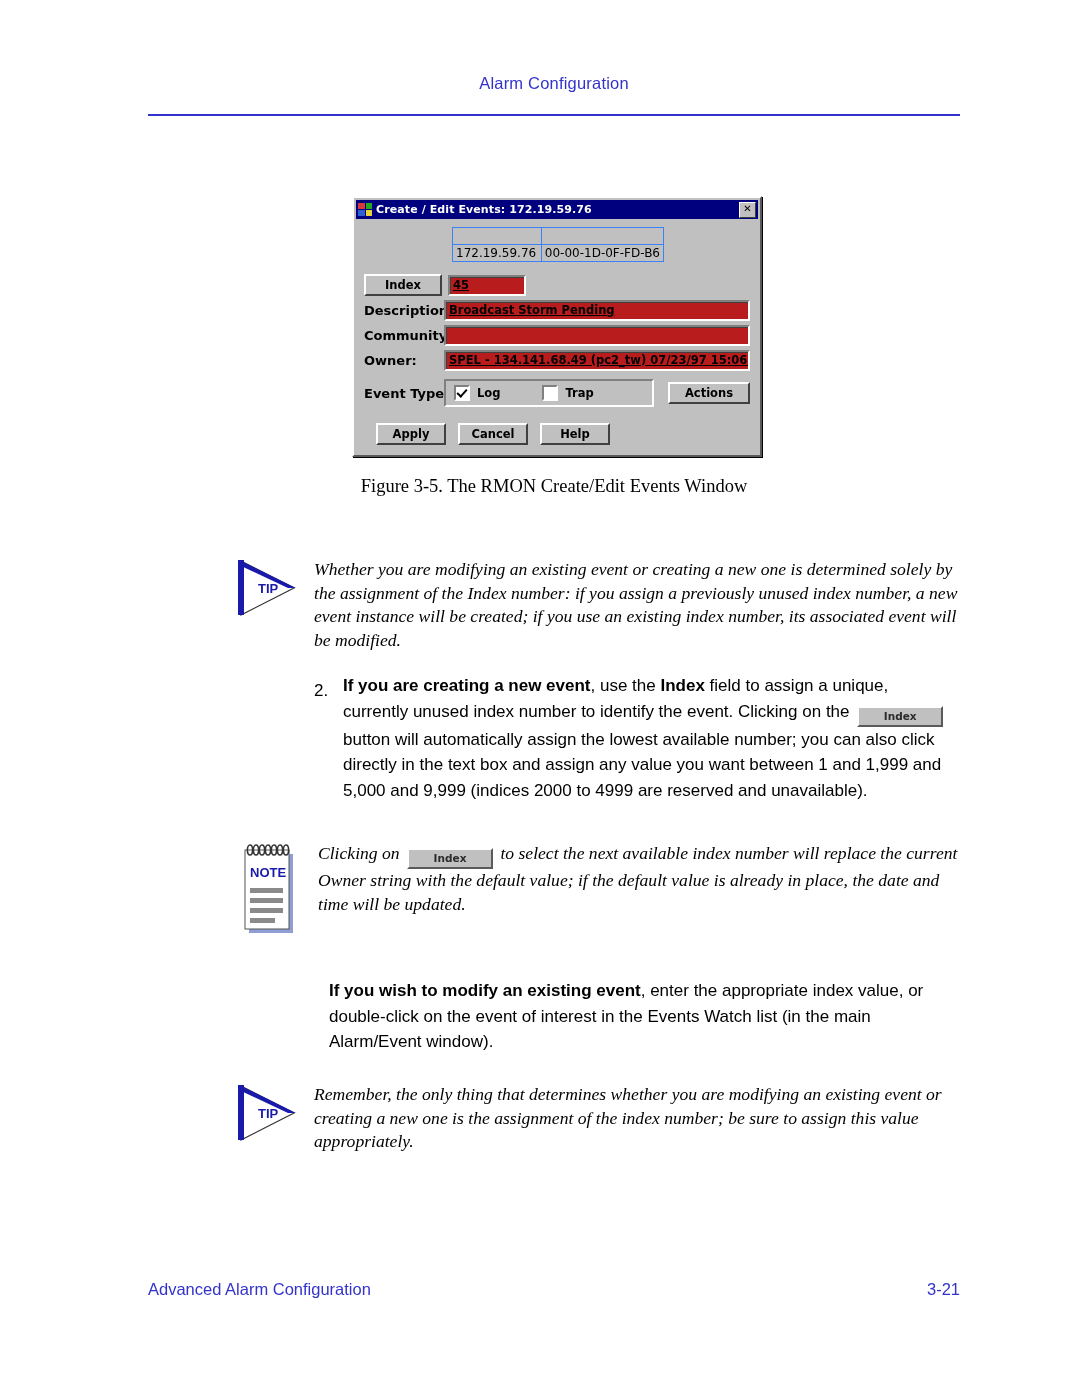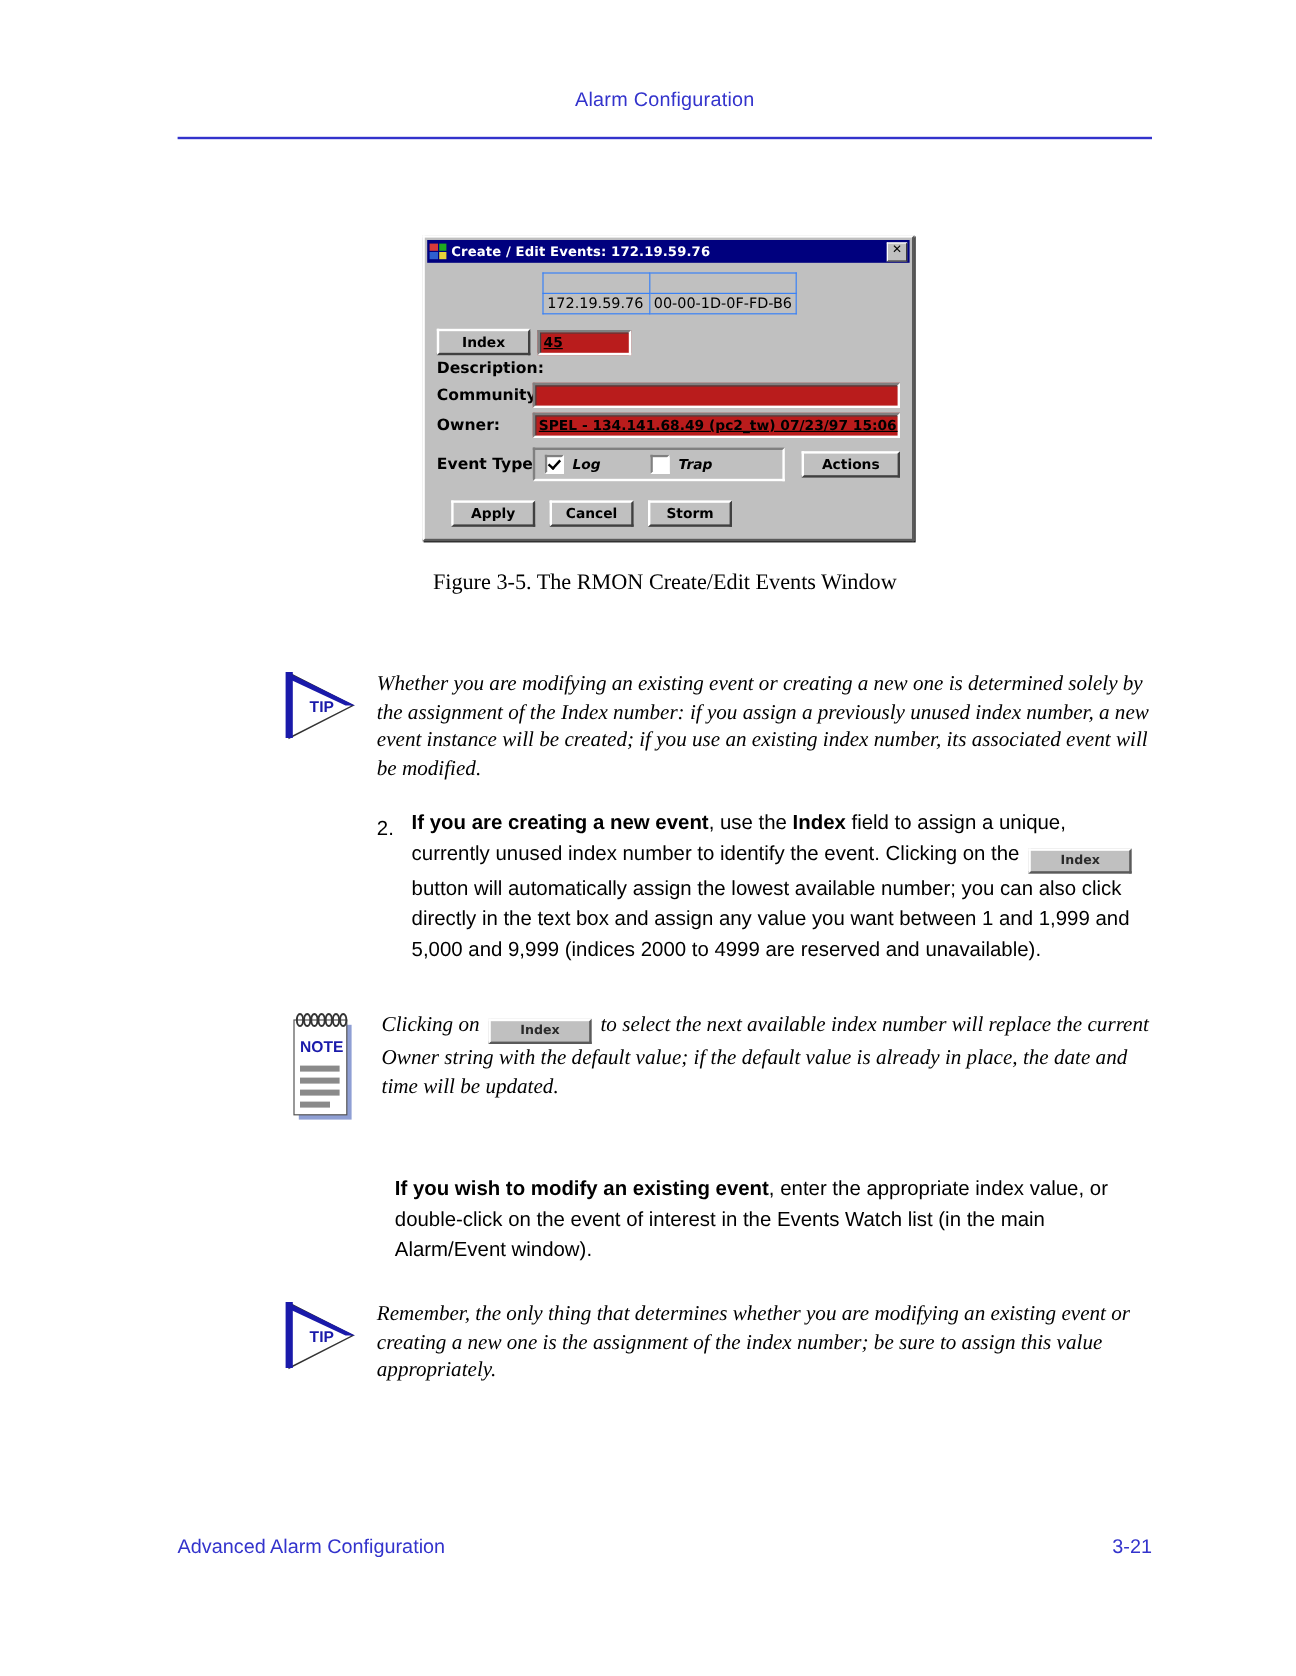--- a/index.html
+++ b/index.html
@@ -169,21 +169,20 @@
     flex: 1 1 auto;
     background: #c0c0c0;
     border-top: 2px solid #808080;
     border-left: 2px solid #808080;
     border-right: 2px solid #ffffff;
     border-bottom: 2px solid #ffffff;
     display: flex;
     align-items: center;
     padding: 3px 8px;
     height: 18px;
-    font-style: italic;
   }
   .chk {
     width: 12px; height: 12px;
     background: #ffffff;
     border-top: 2px solid #808080;
     border-left: 2px solid #808080;
     border-right: 2px solid #ffffff;
     border-bottom: 2px solid #ffffff;
     margin-right: 7px;
     position: relative;
@@ -318,20 +317,21 @@
       </tbody>
         </table>
 
       <div class="row">
         <div class="btn btn-index">Index</div>
         <div class="field field-index">45</div>
       </div>
 
       <div class="row">
         <div class="lbl">Description:</div>
+        <div class="field field-wide">Broadcast Storm Pending</div>
       </div>
 
       <div class="row">
         <div class="lbl">Community:</div>
         <div class="field field-wide"></div>
       </div>
 
       <div class="row">
         <div class="lbl">Owner:</div>
         <div class="field field-wide">SPEL - 134.141.68.49 (pc2_tw) 07/23/97 15:06:42</div>
@@ -344,21 +344,21 @@
           <span class="chk-label">Log</span>
           <span class="chk"></span>
           <span class="chk-label">Trap</span>
         </div>
         <div class="btn btn-actions">Actions</div>
       </div>
 
       <div class="btn-row">
         <div class="btn btn-bottom">Apply</div>
         <div class="btn btn-bottom">Cancel</div>
-        <div class="btn btn-bottom">Storm</div>
+        <div class="btn btn-bottom">Help</div>
       </div>
 
     </div>
   </div>
 </div>
 
 <div class="figure-caption">Figure 3-5.  The RMON Create/Edit Events Window</div>
 
 <div class="callout" style="left:236px; top:558px; width:724px;">
   <div class="tip-icon">

